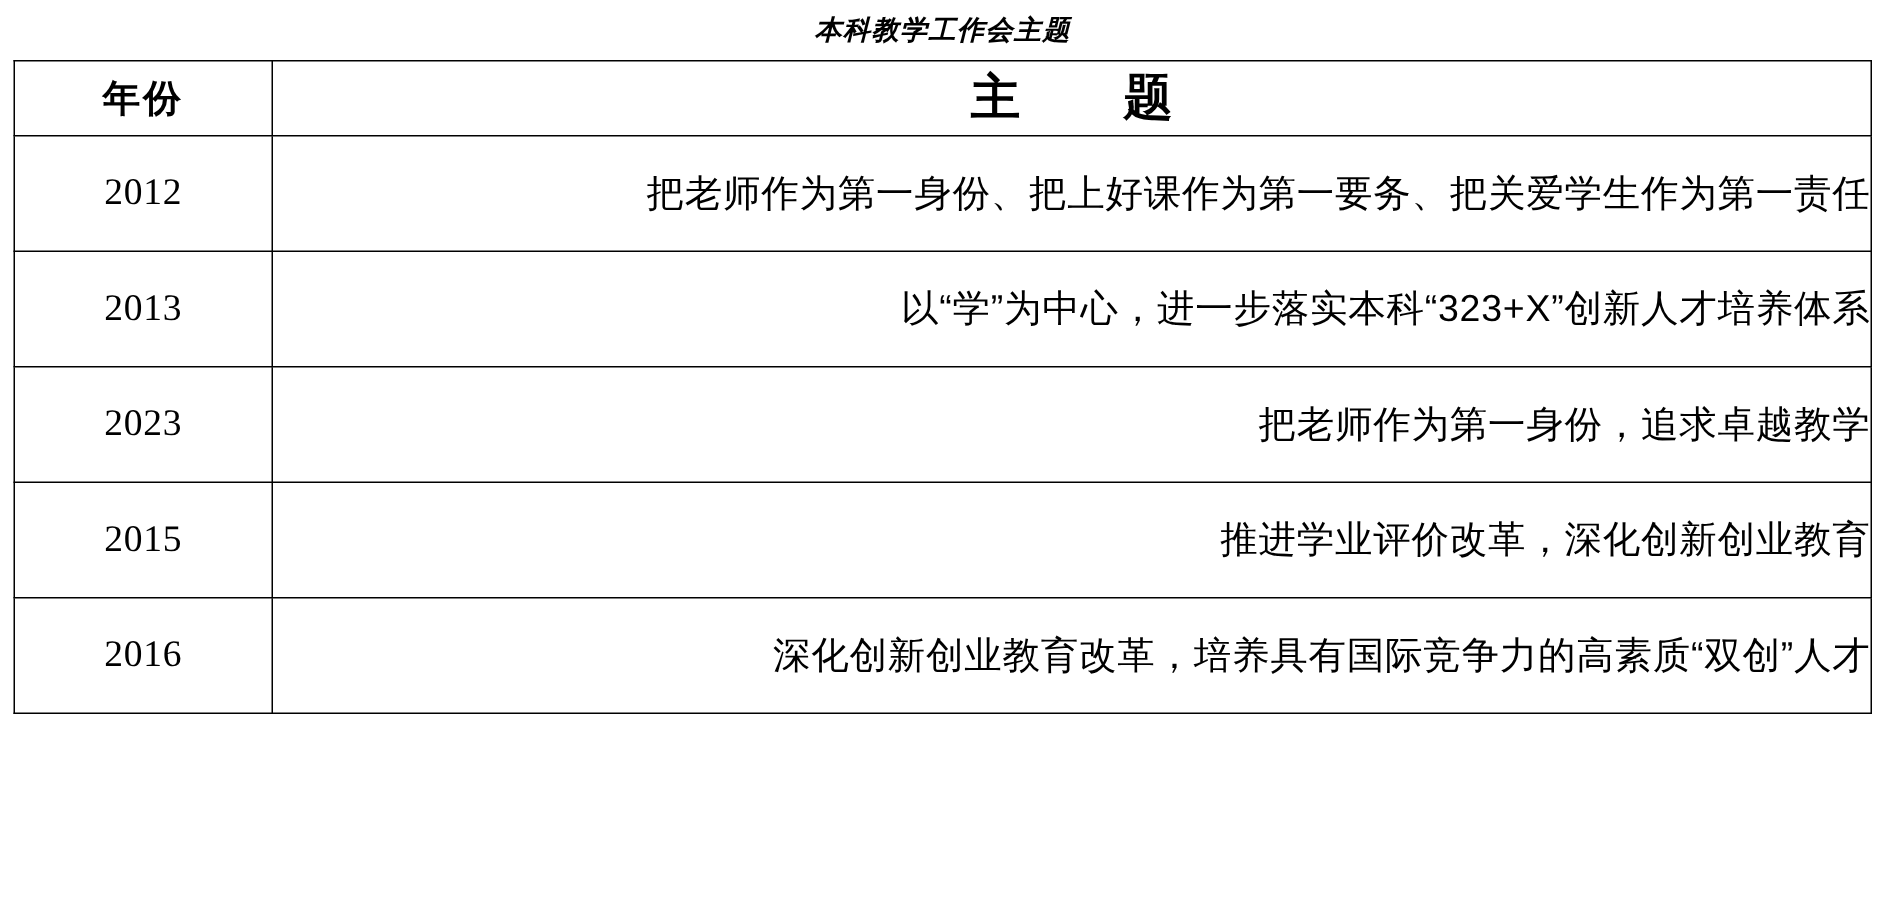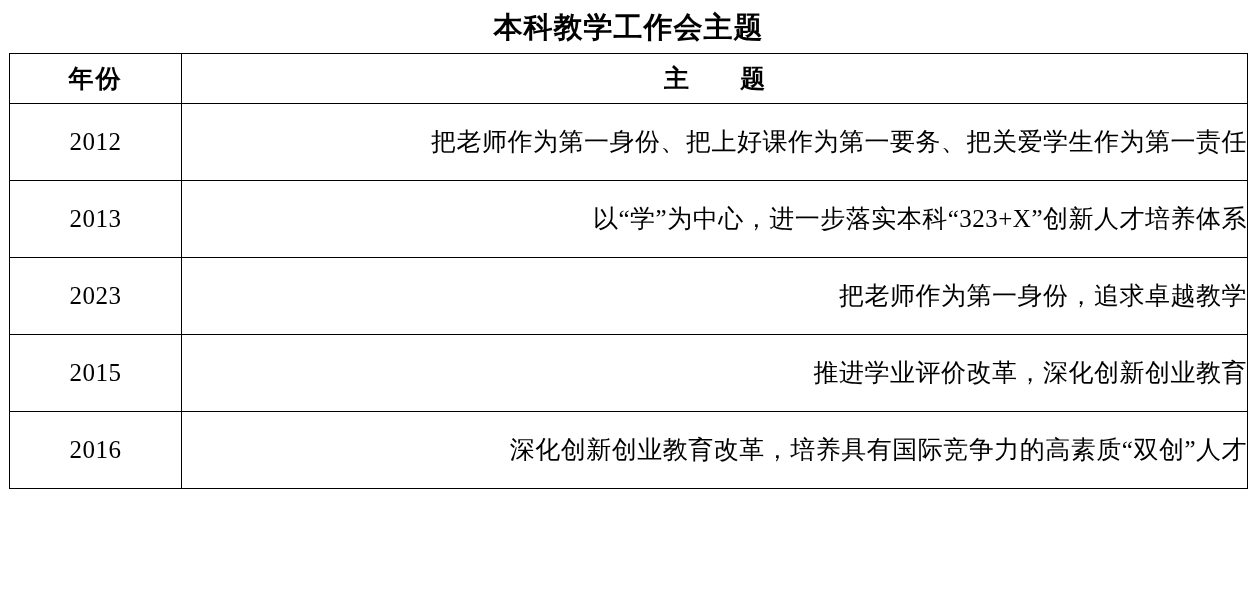--- a/index.html
+++ b/index.html
@@ -17,58 +17,58 @@
   .page {
     position: relative;
     width: 1257px;
     height: 610px;
     box-sizing: border-box;
   }
   .doc-title {
     text-align: center;
     font-family: "Liberation Sans", sans-serif;
     font-weight: bold;
-    font-size: 29px;
+    font-size: 18px;
     letter-spacing: 1px;
     padding-top: 10px;
     padding-bottom: 8px;
     line-height: 1.2;
+    font-style: italic;
   }
   table.theme-table {
     border-collapse: collapse;
     width: 1239px;
     margin: 0 auto;
     table-layout: fixed;
   }
   table.theme-table td,
   table.theme-table th {
     border: 1.5px solid #000000;
     padding: 0;
     vertical-align: middle;
-    font-family: Liberation Serif, serif;
   }
   .col-year {
     width: 172px;
   }
   .col-theme {
     width: auto;
   }
   .head-year {
     text-align: center;
     font-family: "Liberation Sans", sans-serif;
     font-weight: bold;
     font-size: 25px;
     height: 49px;
     letter-spacing: 2px;
   }
   .head-theme {
     text-align: center;
     font-family: "Liberation Sans", sans-serif;
     font-weight: bold;
-    font-size: 25px;
+    font-size: 33px;
     height: 49px;
     letter-spacing: 2px;
   }
   .head-theme .spaced {
     letter-spacing: 0.9em;
     padding-left: 0.9em;
   }
   .cell-year {
     text-align: center;
     font-family: "Liberation Serif", serif;

